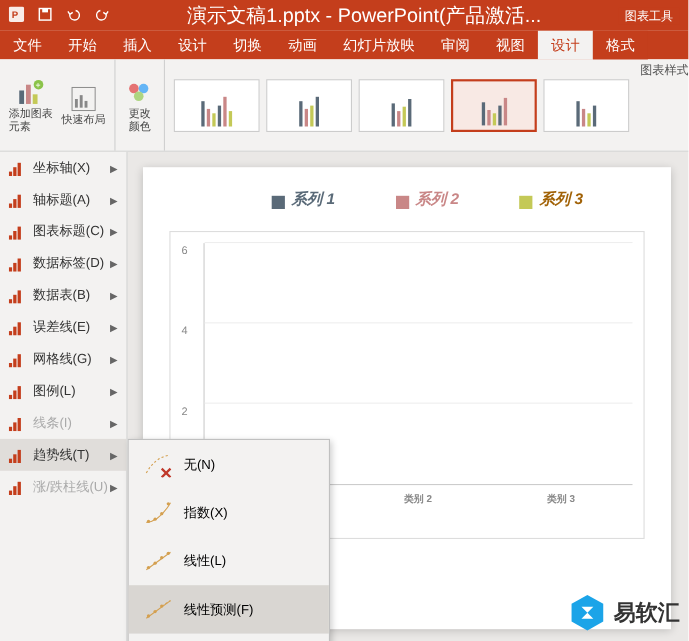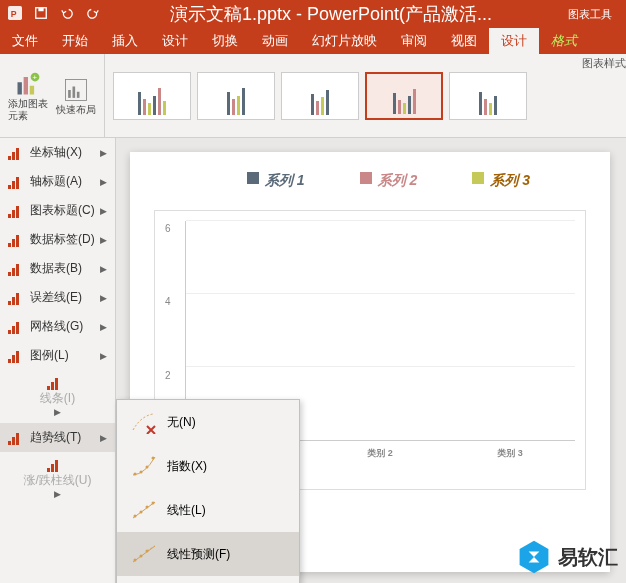--- a/index.html
+++ b/index.html
@@ -27,42 +27,42 @@
 .chart-thumb { width: 78px; height: 48px; background: #fff; border: 1px solid #ccc; display: flex; align-items: flex-end; justify-content: center; gap: 2px; padding: 4px; cursor: pointer; }
 .chart-thumb.sel { border: 2px solid #c43e1c; background: #f8e9e4; }
 .chart-thumb .bar { width: 3px; background: #888; }
 .chart-styles .cap { text-align: center; font-size: 11px; color: #555; padding: 2px 0; }
 
 .main { display: flex; height: calc(100% - 138px); }
 
 .left-menu { width: 116px; background: #f3f2f1; border-right: 1px solid #d0d0d0; font-size: 12px; position: relative; z-index: 5; }
 .menu-item { display: flex; align-items: center; padding: 6px 8px; cursor: pointer; color: #333; }
 .menu-item:hover, .menu-item.hover { background: #e0ddda; }
-.menu-item.disabled { color: #aaa; flex-direction: column; }
+.menu-item.disabled { color: #aaa; }
 .menu-item .micon { width: 16px; height: 14px; margin-right: 6px; flex-shrink: 0; }
 .menu-item .txt { flex: 1; }
 .menu-item .arrow { font-size: 9px; color: #666; }
 
 .submenu { position: absolute; left: 116px; top: 198px; width: 184px; background: #f3f2f1; border: 1px solid #c0c0c0; box-shadow: 2px 2px 6px rgba(0,0,0,0.2); font-size: 12px; z-index: 10; }
 .sub-item { display: flex; align-items: center; padding: 10px 12px; cursor: pointer; }
 .sub-item:hover, .sub-item.hover { background: #d9d6d2; }
 .sub-item .sicon { width: 28px; height: 24px; margin-right: 10px; flex-shrink: 0; }
 
 .thumbs-panel { position: absolute; left: 0; top: 390px; width: 116px; background: #fff; z-index: 2; }
 .slide-thumb { display: flex; padding: 6px 4px; gap: 4px; }
 .slide-thumb .num { font-size: 11px; color: #555; width: 10px; }
 .slide-thumb .prev { flex: 1; height: 60px; border: 1px solid #bbb; background: #fff; }
 .slide-thumb .prev.content4 { padding: 4px; font-size: 6px; }
 .slide-thumb .prev.content5 { background: linear-gradient(#fff 10%, #333 30%, #888 45%, #222 60%, #fff 90%); }
 
 .slide-area { flex: 1; background: #eae8e6; padding: 14px 0 0 14px; position: relative; overflow: hidden; }
 .slide { background: #fff; width: 480px; height: 420px; box-shadow: 0 2px 8px rgba(0,0,0,0.2); padding: 20px 24px; position: relative; }
 
 .legend { display: flex; gap: 18px; justify-content: center; margin-bottom: 20px; font-size: 14px; font-weight: bold; font-style: italic; }
-.legend .item { display: flex; align-items: flex-start; gap: 6px; padding-left: 37px; }
+.legend .item { display: flex; align-items: flex-end; gap: 6px; padding-left: 37px; }
 .legend .sw { width: 12px; height: 12px; }
 
 .chart { border: 1px solid #ddd; padding: 10px 10px 0 30px; height: 280px; position: relative; }
 .chart .y-label { position: absolute; left: 10px; font-size: 10px; color: #888; transform: translateY(-50%); }
 .chart .plot { height: 220px; position: relative; border-left: 1px solid #ccc; border-bottom: 1px solid #ccc; display: flex; align-items: flex-end; justify-content: space-around; }
 .chart .grid { position: absolute; left: 0; right: 0; border-top: 1px solid #eee; }
 .cat-group { display: flex; align-items: flex-end; gap: 2px; }
 .cat-group .b { width: 14px; }
 .x-labels { display: flex; justify-content: space-around; font-size: 9px; color: #888; font-weight: bold; margin-top: 6px; }
 
@@ -99,21 +99,21 @@
   <div class="tab">文件</div>
   <div class="tab">开始</div>
   <div class="tab">插入</div>
   <div class="tab">设计</div>
   <div class="tab">切换</div>
   <div class="tab">动画</div>
   <div class="tab">幻灯片放映</div>
   <div class="tab">审阅</div>
   <div class="tab">视图</div>
   <div class="tab active">设计</div>
-  <div class="tab" style="background:#c43e1c;color:#bef264;font-style:italic;">格式</div>
+  <div class="tab" style="background:#c43e1c;color:#ffffff;">格式</div>
 </div>
 
 <div class="ribbon">
   <div class="ribbon-group">
     <div class="icon-area">
       <div class="ribbon-btn">
         <svg viewBox="0 0 32 32">
             <rect x="4" y="14" width="5" height="14" fill="#5a6a78"></rect>
             <rect x="11" y="8" width="5" height="20" fill="#c98787"></rect>
             <rect x="18" y="18" width="5" height="10" fill="#c4c957"></rect>
@@ -124,20 +124,33 @@
 元素</span>
       </div>
       <div class="ribbon-btn">
         <svg viewBox="0 0 32 32">
             <rect x="4" y="4" width="24" height="24" fill="none" stroke="#888"></rect>
             <rect x="7" y="16" width="3" height="9" fill="#888"></rect>
             <rect x="12" y="12" width="3" height="13" fill="#888"></rect>
             <rect x="17" y="18" width="3" height="7" fill="#888"></rect>
           </svg>
         <span class="name">快速布局</span>
+      </div>
+    </div>
+  </div>
+  <div class="ribbon-group">
+    <div class="icon-area">
+      <div class="ribbon-btn">
+        <svg viewBox="0 0 32 32">
+            <circle cx="10" cy="12" r="5" fill="#e57373"></circle>
+            <circle cx="20" cy="12" r="5" fill="#64b5f6"></circle>
+            <circle cx="15" cy="20" r="5" fill="#aed581"></circle>
+          </svg>
+        <span class="name" style="white-space:pre-line;">更改
+颜色</span>
       </div>
     </div>
   </div>
   <div class="chart-styles">
     <div class="thumbs">
       <div class="chart-thumb">
           <div class="bar" style="height:60%;background:#5a6a78"></div>
           <div class="bar" style="height:40%;background:#c98787"></div>
           <div class="bar" style="height:30%;background:#c4c957"></div>
           <div class="bar" style="height:50%;background:#5a6a78"></div>

